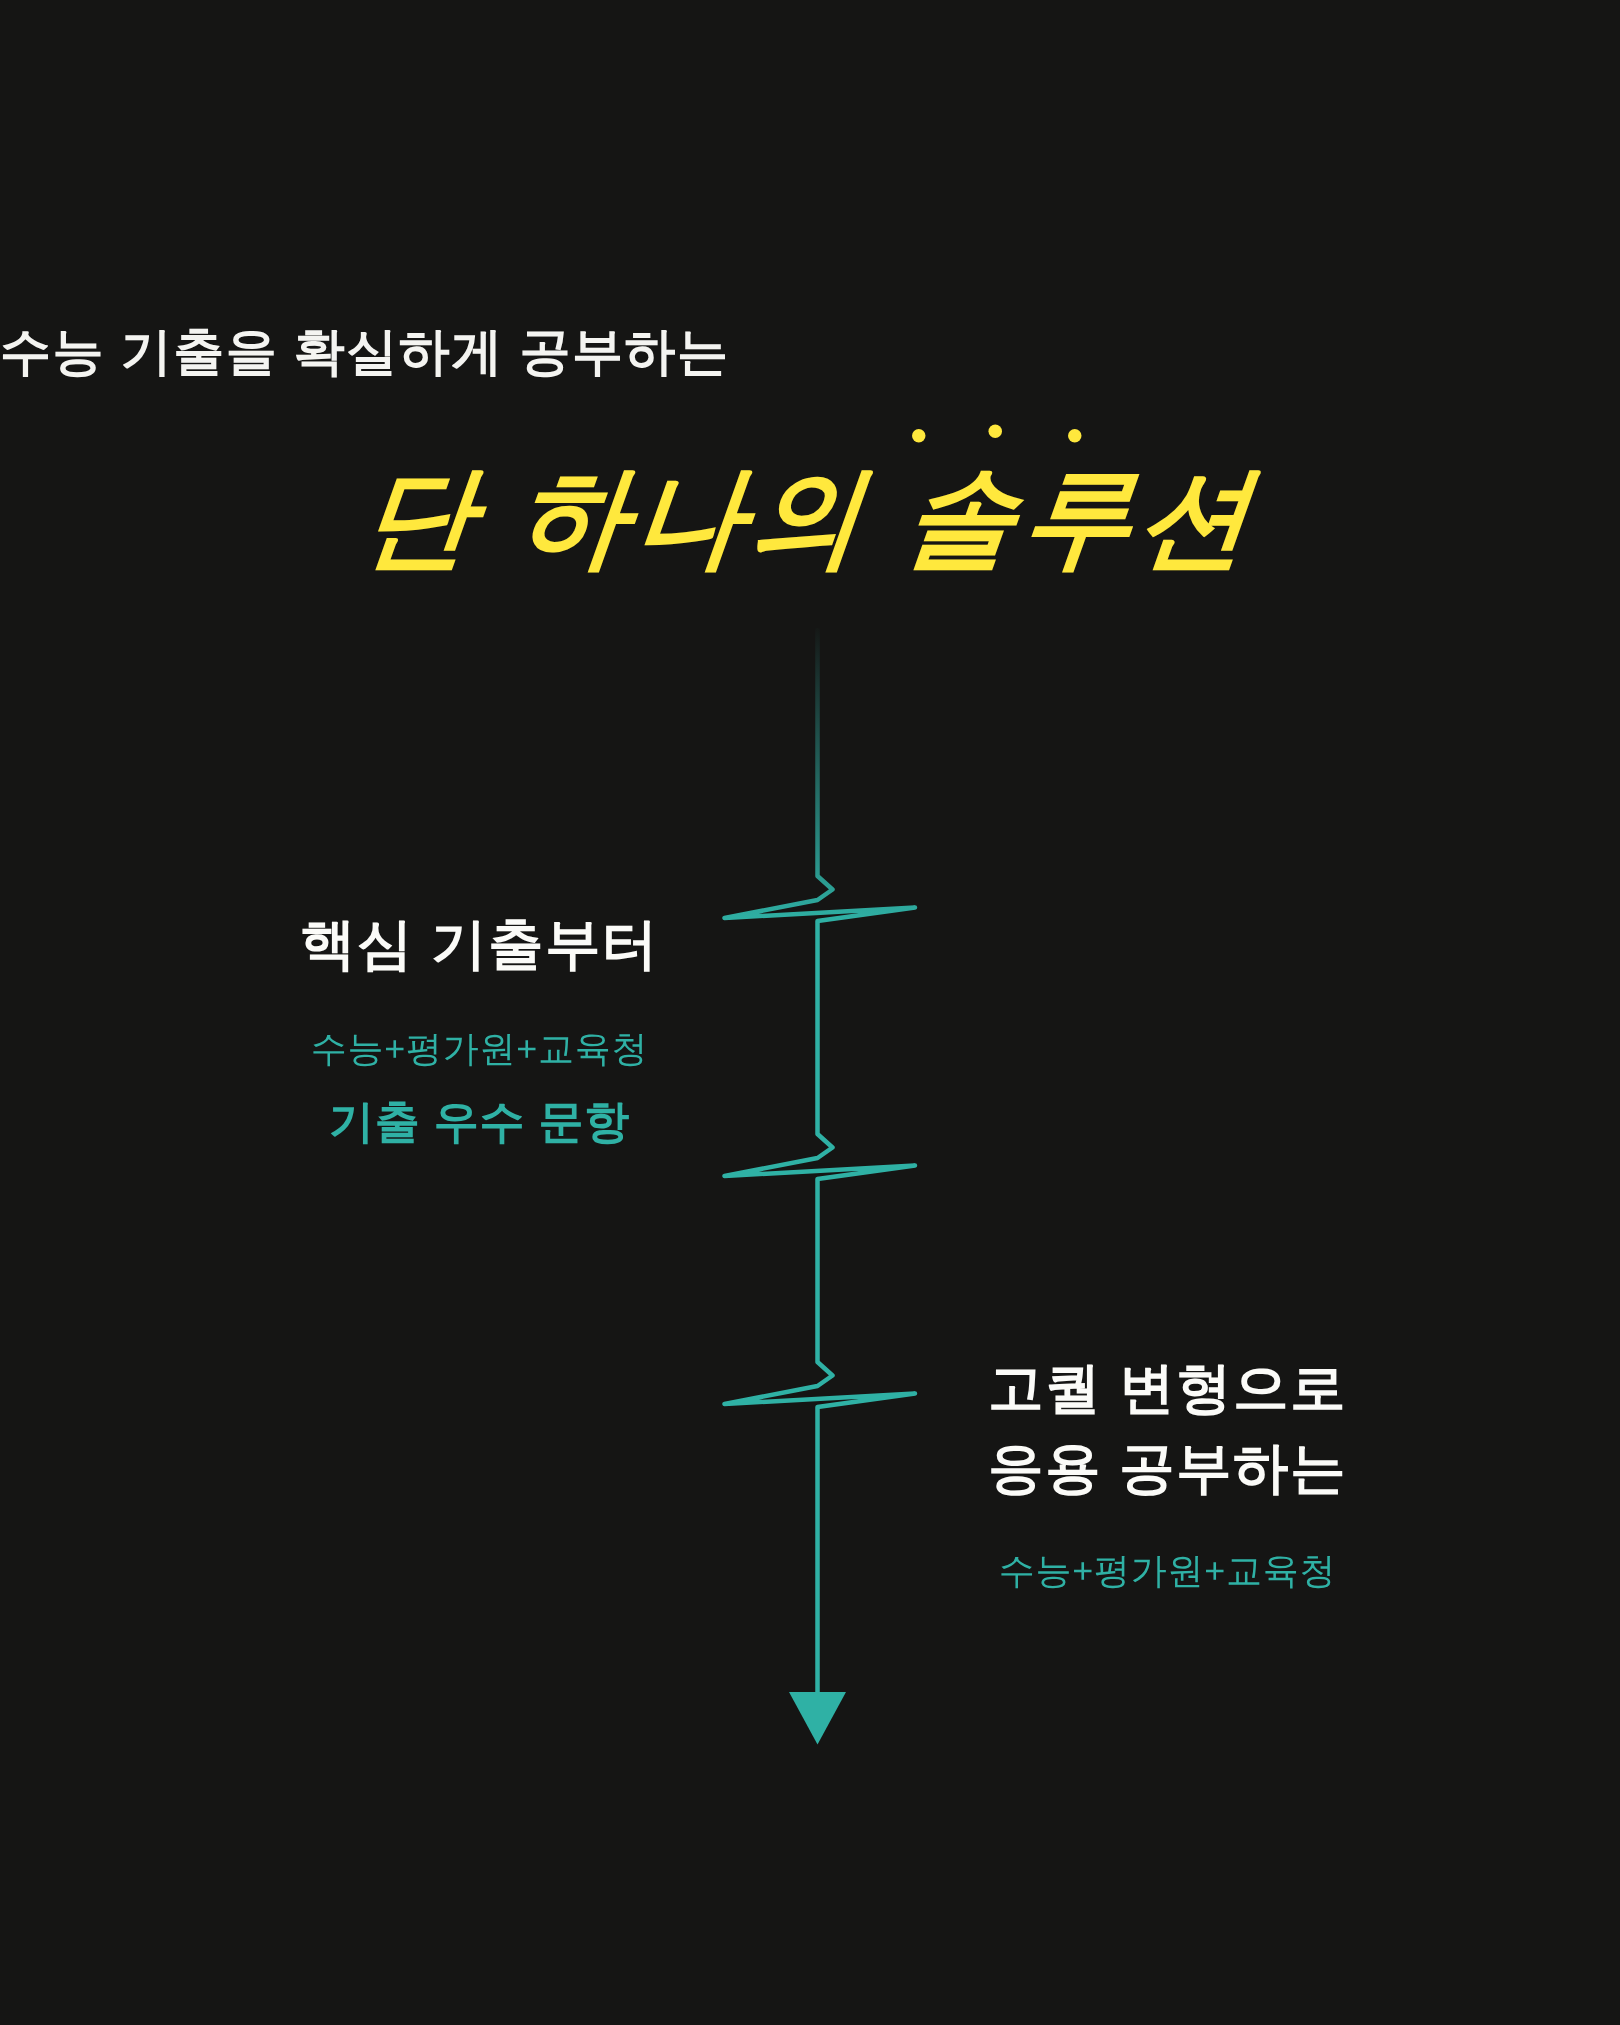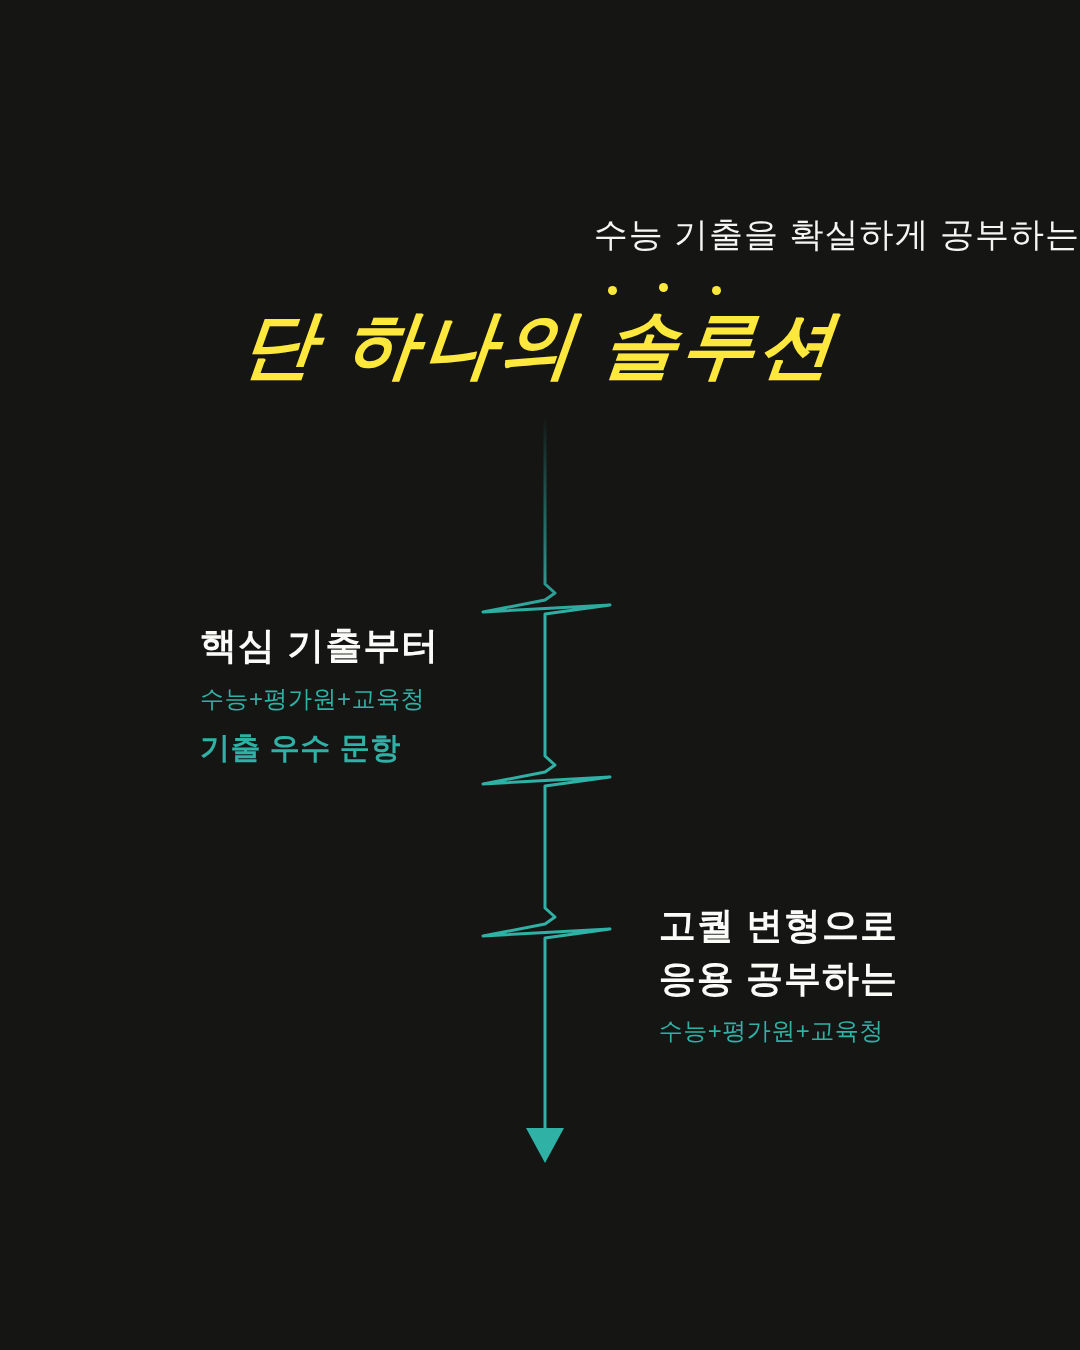--- a/index.html
+++ b/index.html
@@ -11,24 +11,24 @@
     overflow: hidden;
     font-family: "Liberation Sans", sans-serif;
   }
 
   
   .eyebrow {
     position: absolute;
     top: 212px;
     left: 0;
     width: 100%;
-    text-align: right;
+    text-align: left;
     color: #f4f4f1;
     font-size: 34px;
-    font-weight: 400;
+    font-weight: 700;
     letter-spacing: 1px;
   }
 
   
   .title {
     position: absolute;
     top: 296px;
     left: 0;
     width: 100%;
     text-align: center;
@@ -56,38 +56,38 @@
     left: 0;
     top: 0;
     width: 1080px;
     height: 1350px;
   }
 
   
   .stage-left {
     position: absolute;
     left: 200px;
-    top: 620px;
-    text-align: left;
+    top: 604px;
+    text-align: center;
   }
   .stage-right {
     position: absolute;
     right: 182px;
     top: 900px;
-    text-align: left;
+    text-align: center;
   }
   .stage-heading {
     color: #fbfbf8;
     font-size: 37px;
     font-weight: 700;
     letter-spacing: 1px;
     line-height: 1.42;
   }
   .stage-source {
-    margin-top: 10px;
+    margin-top: 26px;
     color: #2fb1a5;
     font-size: 24px;
     font-weight: 400;
     letter-spacing: 0.5px;
   }
   .stage-detail {
     margin-top: 13px;
     color: #2fb1a5;
     font-size: 30px;
     font-weight: 700;

